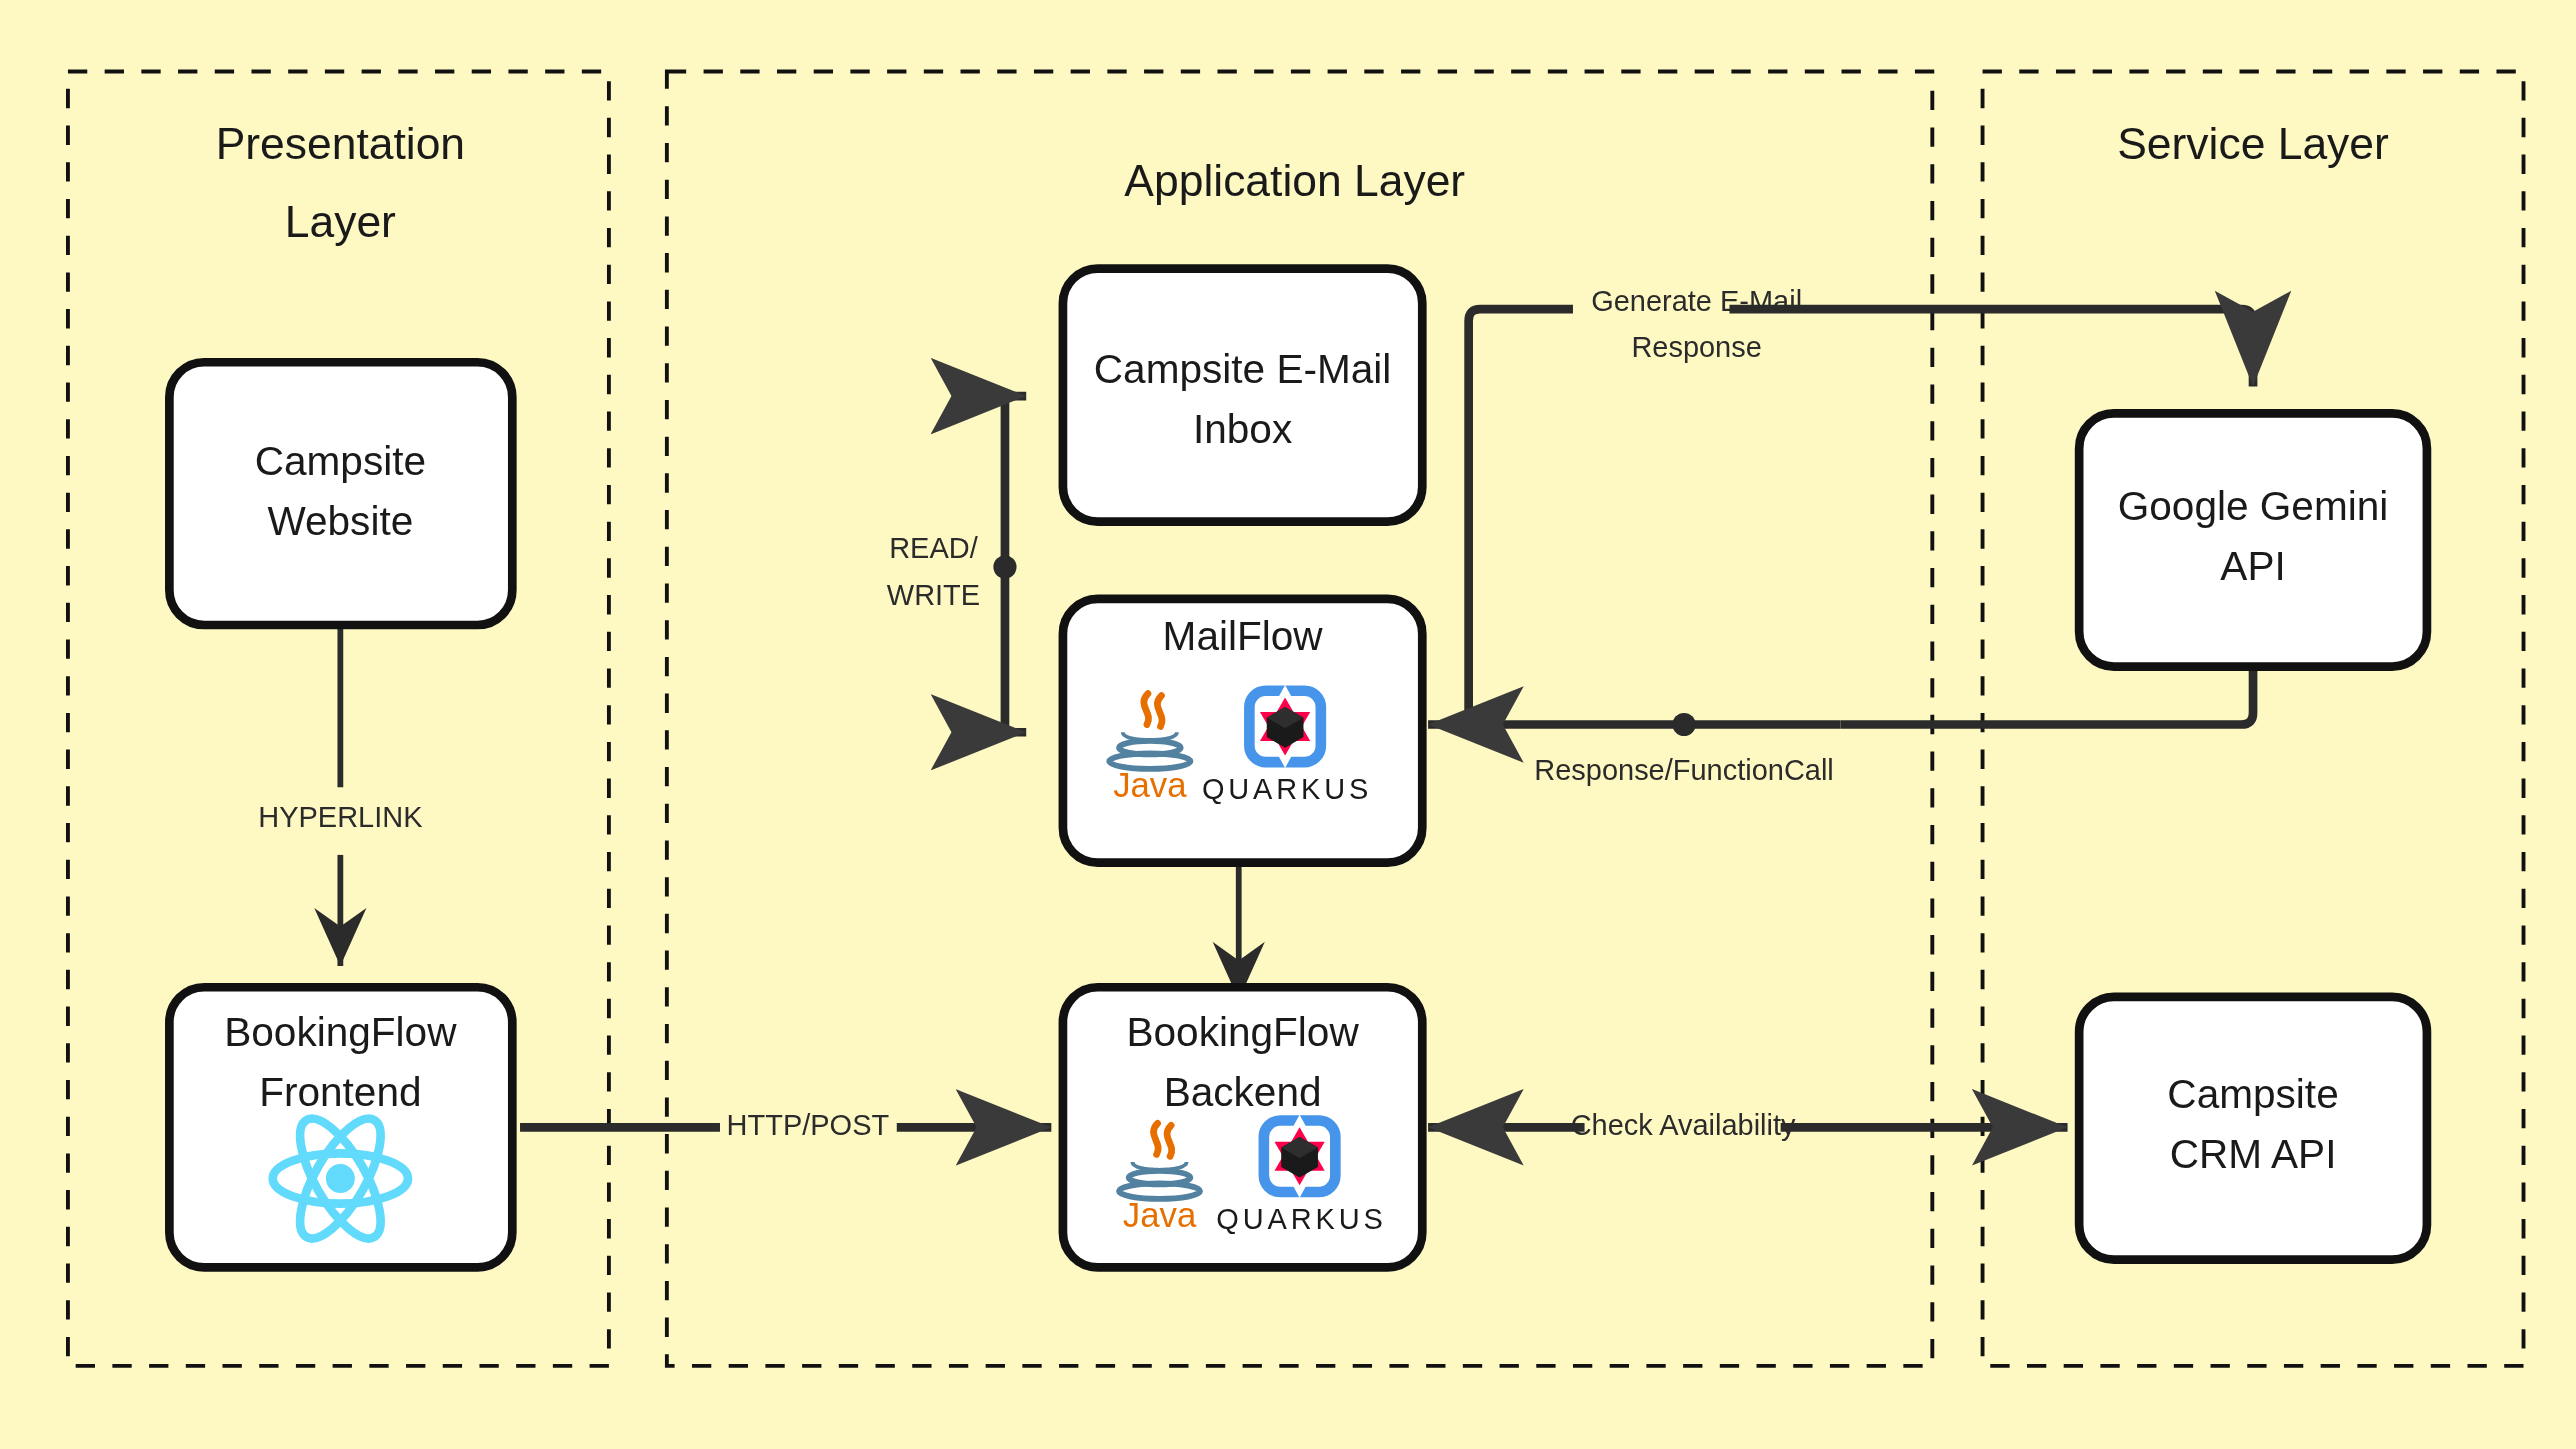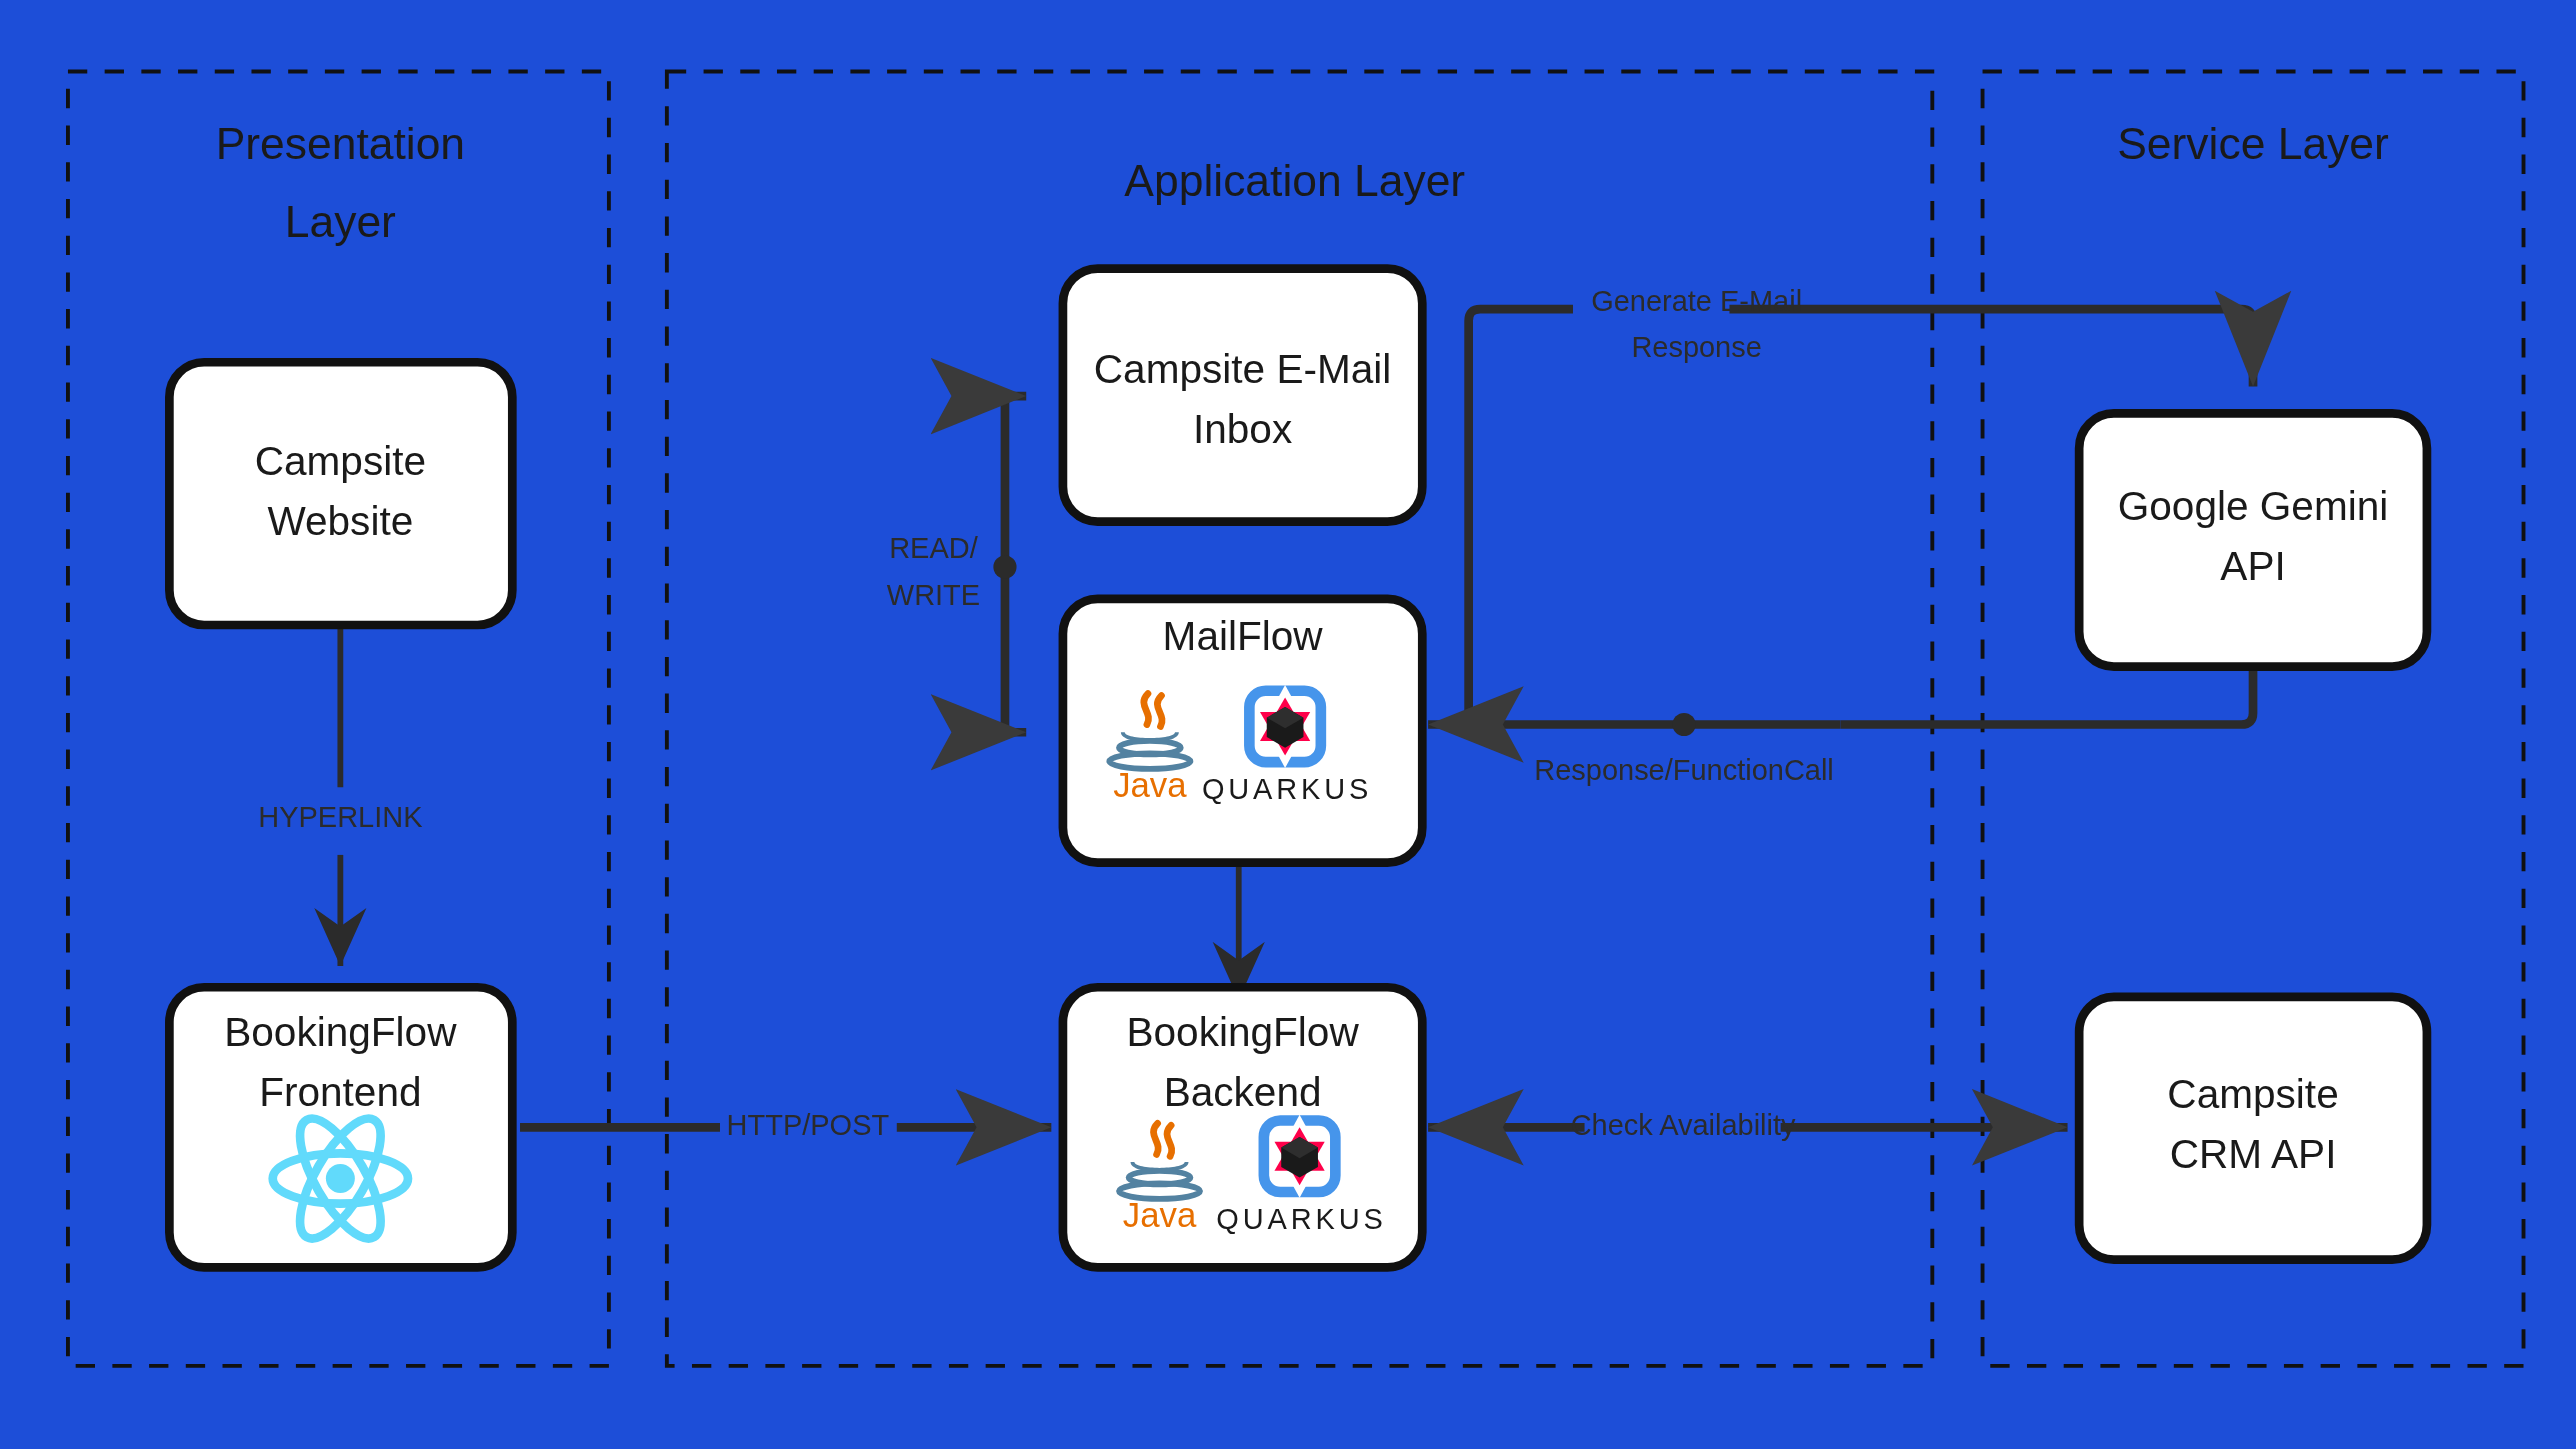--- a/index.html
+++ b/index.html
@@ -10,21 +10,21 @@
   body {
     width: 2576px;
     height: 1449px;
     overflow: hidden;
     font-family: "Liberation Sans", sans-serif;
   }
   #diagram-root {
     position: relative;
     width: 2576px;
     height: 1449px;
-    background: #1d4ed8;
+    background: #fef9c3;
     text-decoration: underline;
   }
   svg.diagram {
     display: block;
     width: 2576px;
     height: 1449px;
   }
   .layer-title {
     font-family: "Liberation Sans", sans-serif;
     font-size: 46px;

